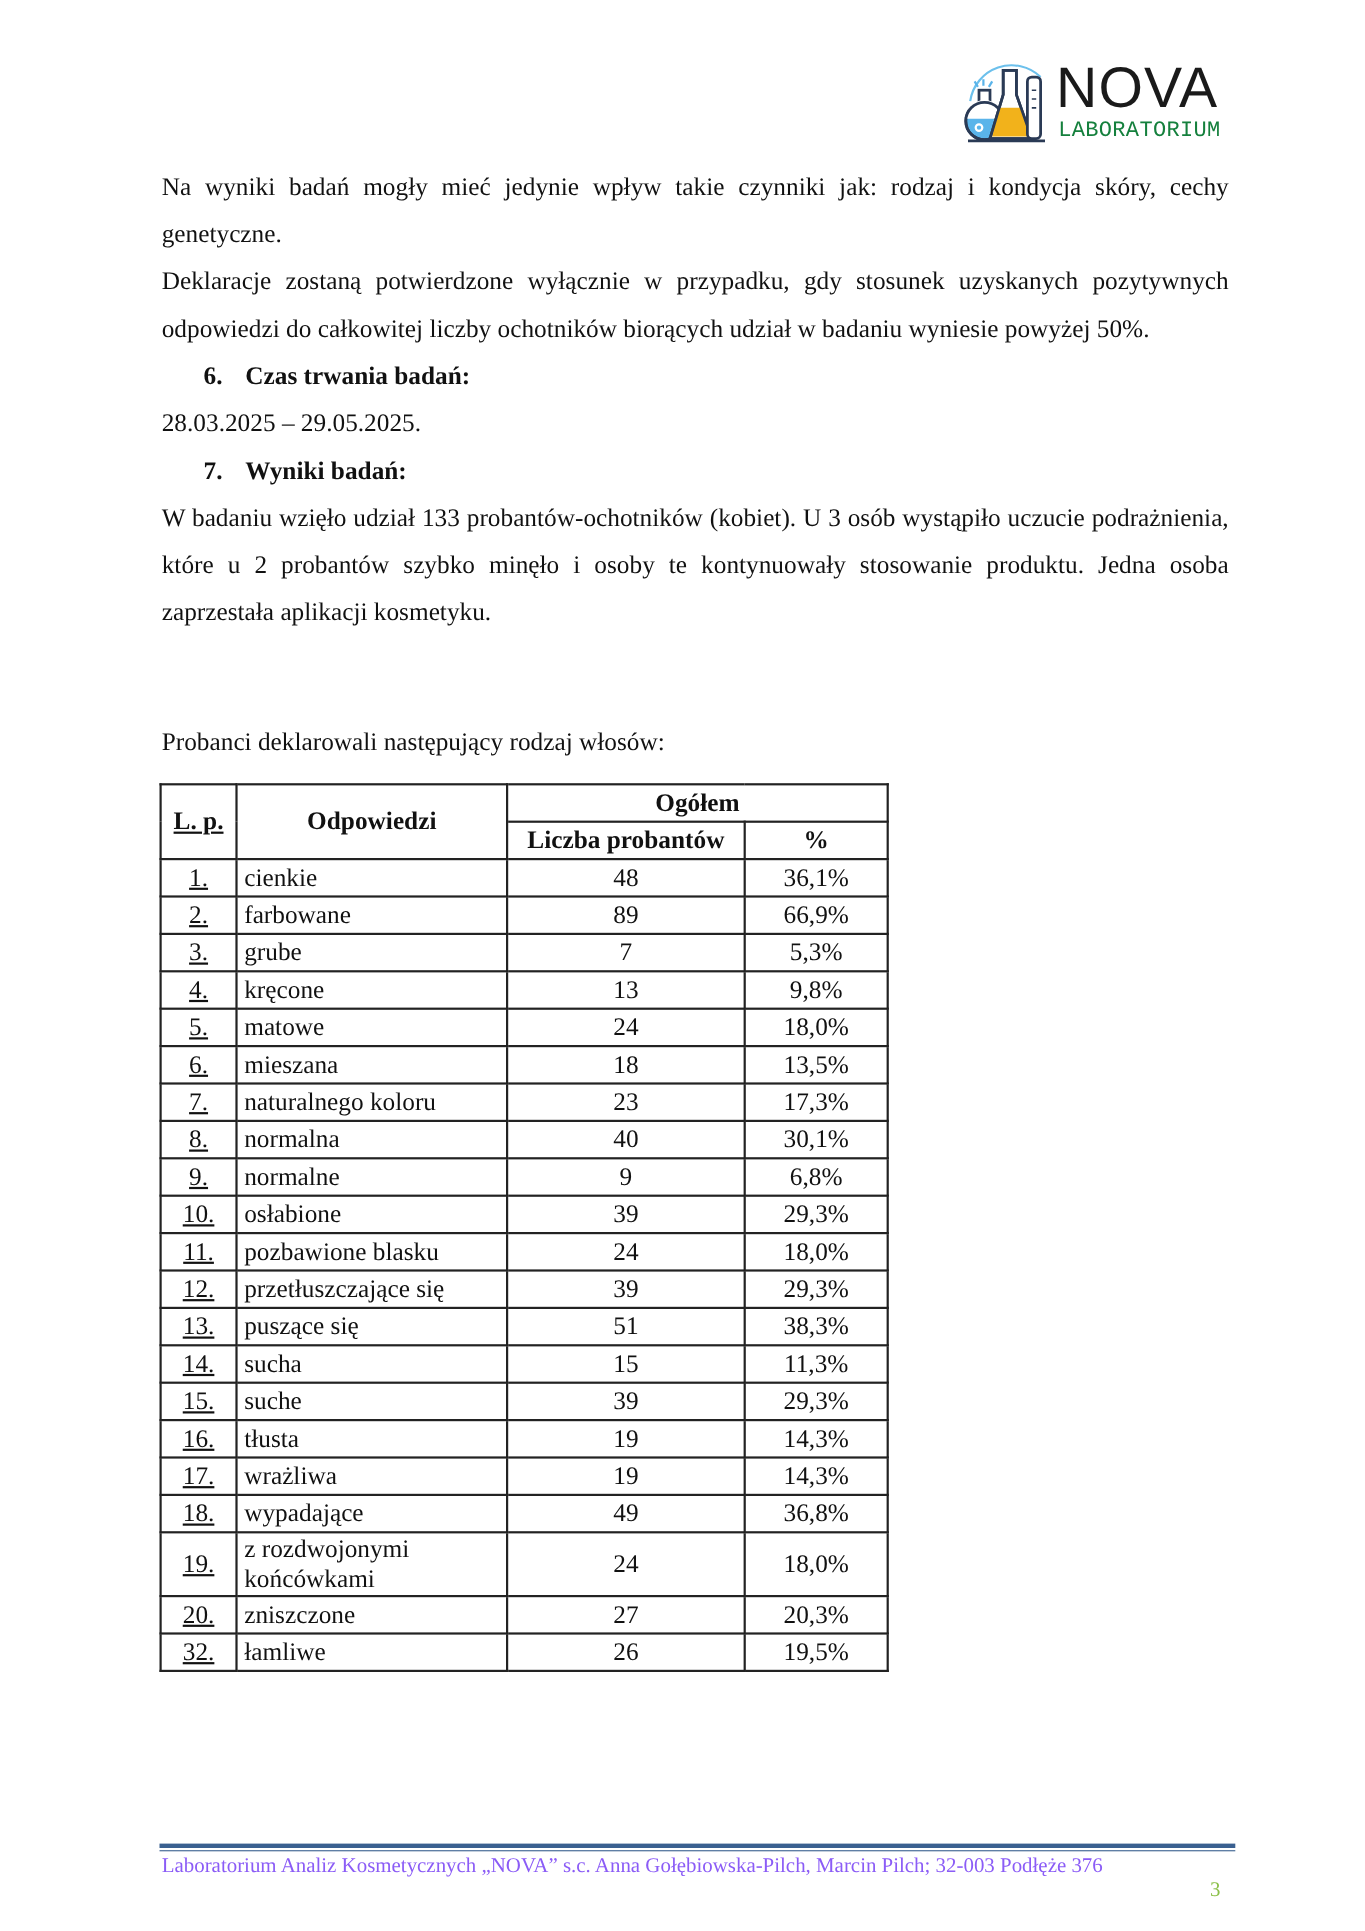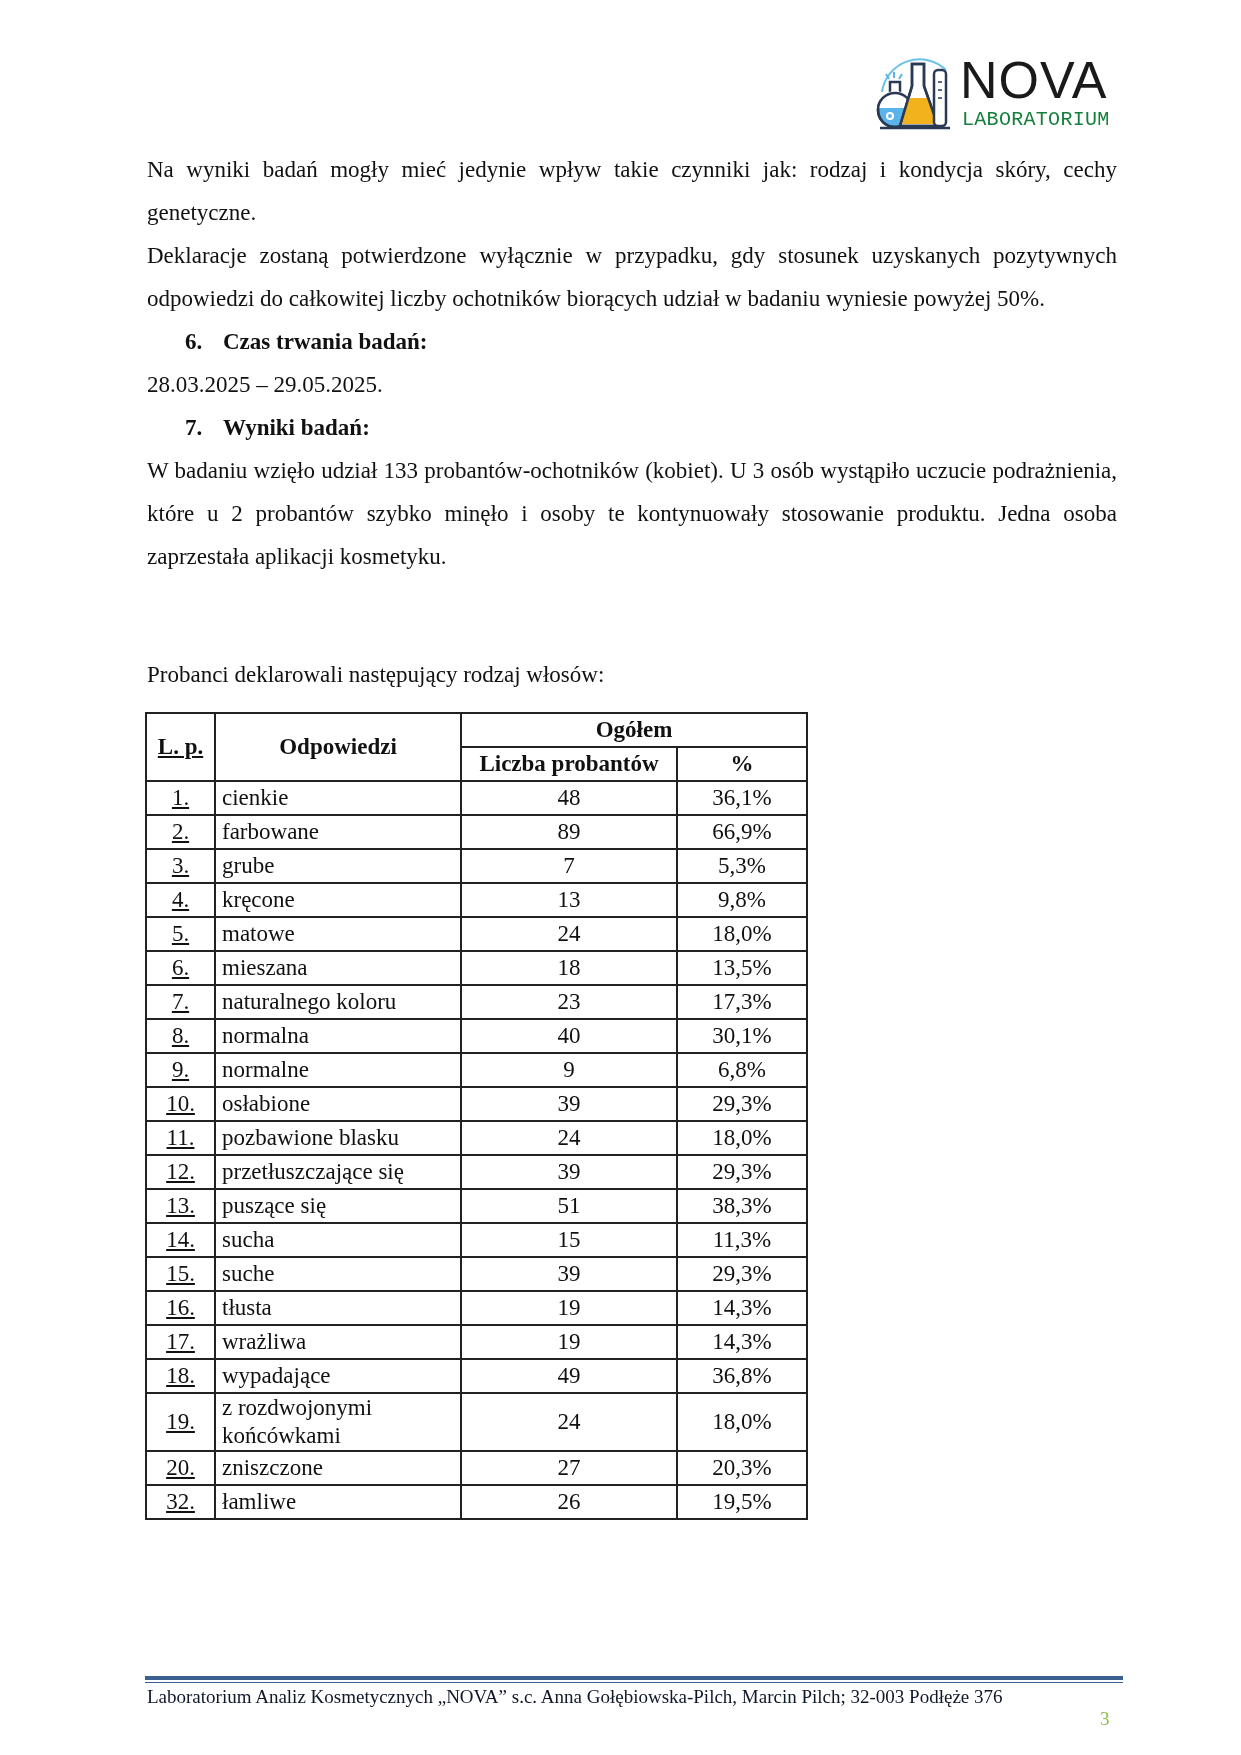--- a/index.html
+++ b/index.html
@@ -23,21 +23,21 @@
   table.results td, table.results th { border: 2px solid #222; padding: 0 6px; height: 32px; line-height: 28px; }
   table.results th { font-weight: bold; text-align: center; }
   .c-lp { width: 55px; text-align: center; text-decoration: underline; }
   .c-odp { width: 232px; text-align: left; }
   .c-num { width: 202px; text-align: center; }
   .c-pct { width: 116px; text-align: center; }
   .tall td { height: 54px; line-height: 27px; }
 
   .footer-rule1 { position: absolute; left: 145px; top: 1676px; width: 978px; height: 4px; background: #3a6090; }
   .footer-rule2 { position: absolute; left: 145px; top: 1682px; width: 978px; height: 1px; background: #3a6090; }
-  .footer { position: absolute; left: 147px; top: 1686px; font-size: 19px; line-height: 22px; color: #0f172a; }
+  .footer { position: absolute; left: 147px; top: 1686px; font-size: 19px; line-height: 22px; color: #8b5cf6; }
   .page-num { position: absolute; left: 1100px; top: 1708px; font-size: 19px; color: #8cc04a; }
 </style>
 </head>
 <body>
 
 <div class="logo">
   <svg width="90" height="85" viewBox="0 0 90 85">
     <path d="M14 40 A38 38 0 0 1 78 18" fill="none" stroke="#6cc0ec" stroke-width="2"></path>
     <line x1="12" y1="76" x2="82" y2="76" stroke="#2a3a55" stroke-width="2.5"></line>
 

